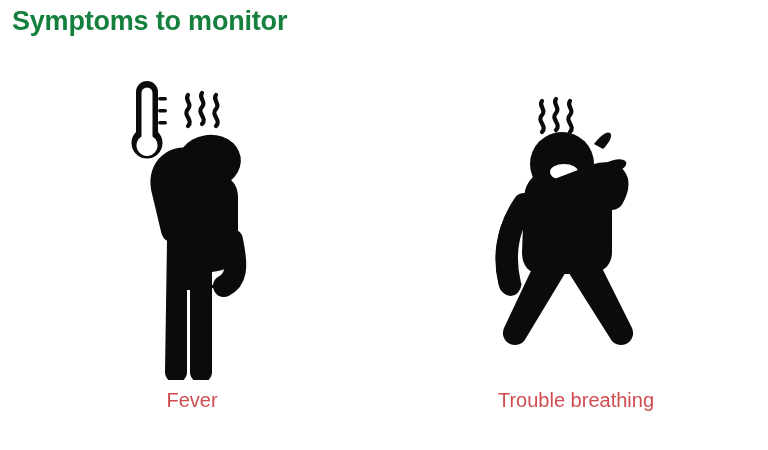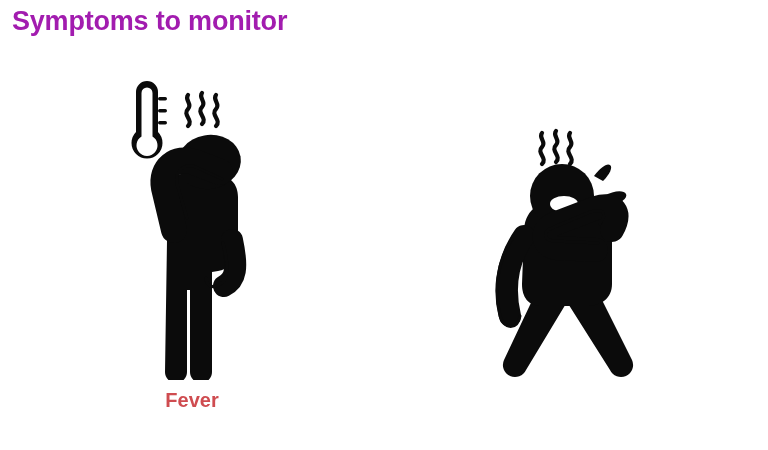--- a/index.html
+++ b/index.html
@@ -14,21 +14,21 @@
     overflow: hidden;
     position: relative;
   }
   #page-title {
     position: absolute;
     left: 12px;
     top: 2px;
     font-size: 27px;
     font-weight: bold;
     letter-spacing: -0.2px;
-    color: #a21caf;
+    color: #15803d;
     line-height: 38px;
     white-space: nowrap;
   }
   #symptom-row {
     position: absolute;
     left: 0;
     top: 62px;
     width: 768px;
     height: 350px;
     display: flex;
@@ -41,21 +41,21 @@
     display: flex;
     flex-direction: column;
     align-items: center;
     justify-content: flex-end;
   }
   .symptom-figure {
     display: block;
   }
   .symptom-label {
     font-size: 20px;
-    font-weight: bold;
+    font-weight: normal;
     color: #cf4c50;
     text-align: center;
     line-height: 24px;
     margin-top: 8px;
     white-space: nowrap;
   }
   .ink {
     fill: #0b0b0b;
   }
   .ink-stroke {
@@ -163,15 +163,16 @@
       <circle class="ink" cx="86" cy="84" r="32"></circle>
 
       <ellipse class="cutout" cx="88" cy="92" rx="14" ry="8"></ellipse>
 
       <path class="ink-stroke" stroke-width="22" d="M48 124 C30 150 28 178 34 204"></path>
       <path class="ink-stroke" stroke="#ffffff" stroke-width="3" d="M36 127 C20 152 18 180 24 204 C28 218 42 218 44 204"></path>
 
       <path class="ink-stroke" stroke-width="24" d="M136 118 C146 100 138 90 120 96 L78 112 C64 118 66 134 80 136 L120 138"></path>
       <path class="ink-stroke" stroke="#ffffff" stroke-width="3" d="M124 112 C132 100 126 96 114 100 L76 116 C66 120 68 128 78 129 L122 131"></path>
     </svg>
+    <div class="symptom-label">Trouble breathing</div>
   </div>
 
 </div>
 
 </body></html>

